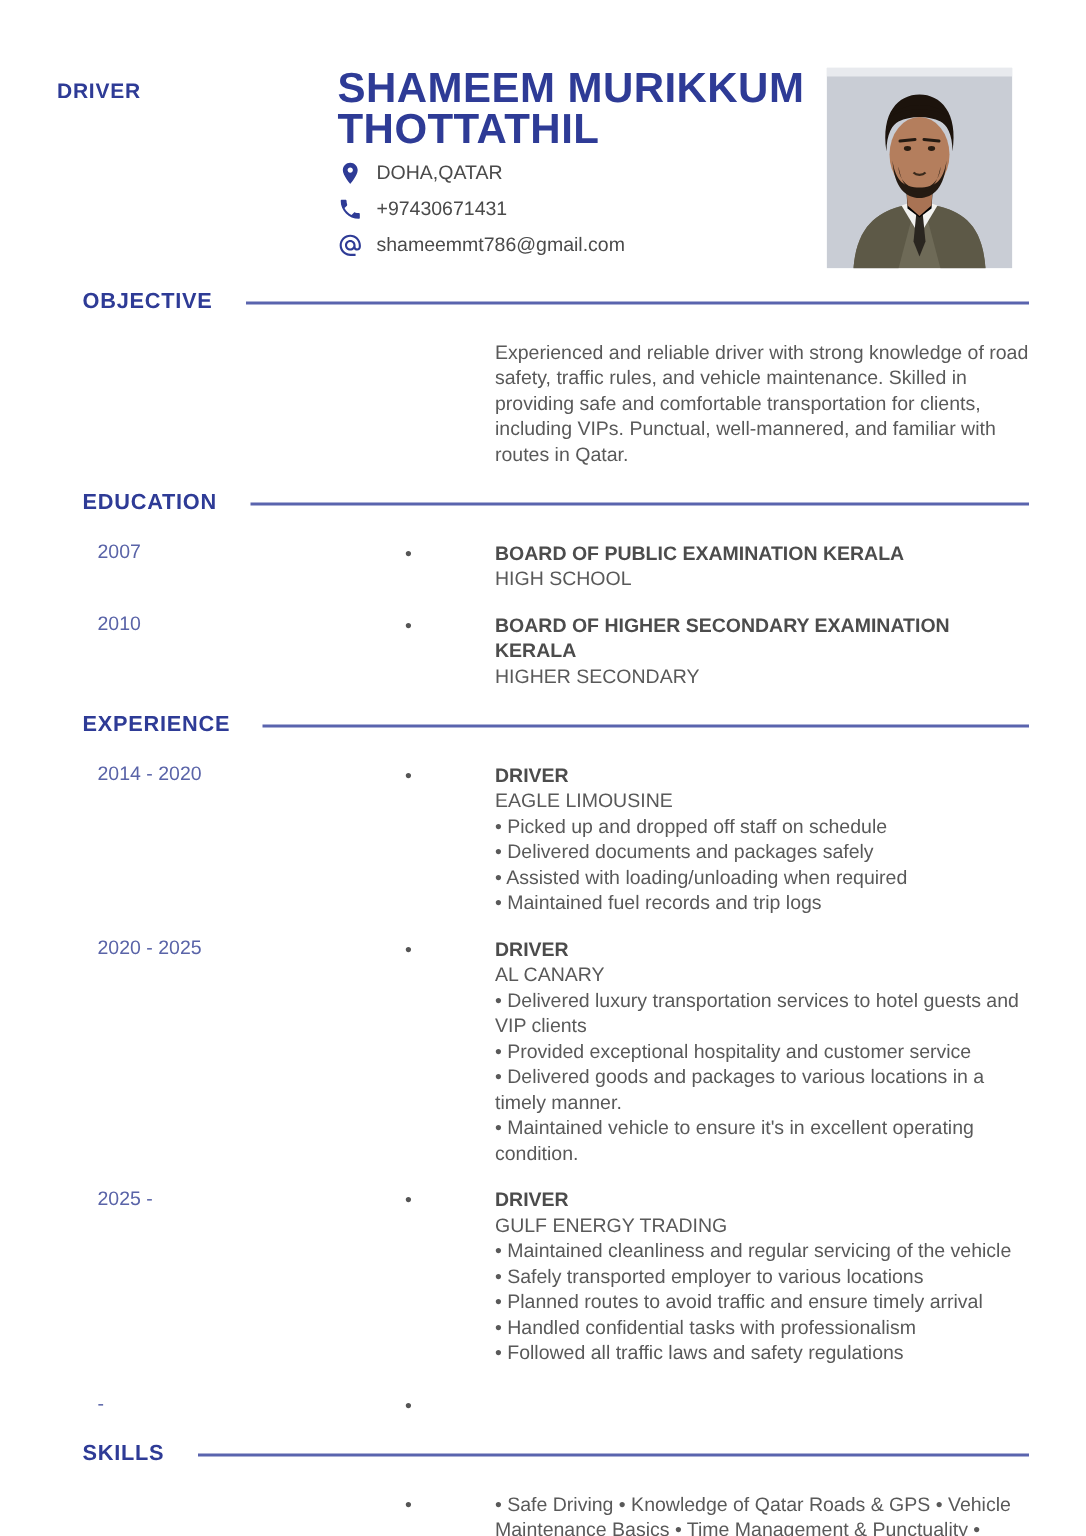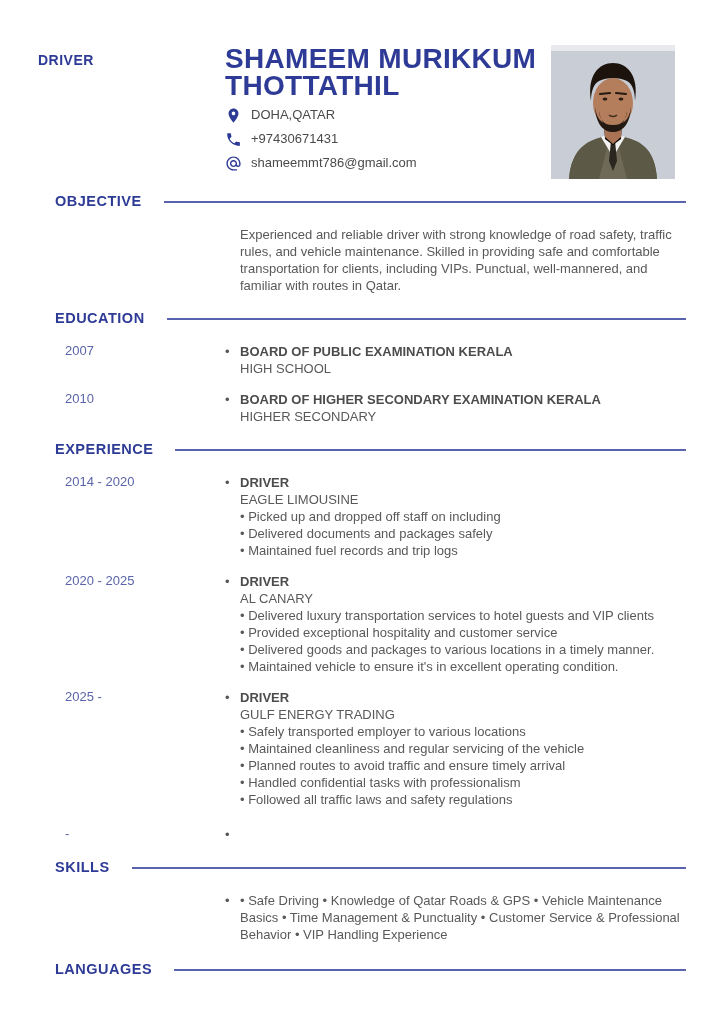--- a/index.html
+++ b/index.html
@@ -39,21 +39,21 @@
   .sec-head { display: flex; align-items: center; }
   .sec-title {
     font-size: 14.5px; font-weight: bold; letter-spacing: 0.5px;
     color: #2e3b96; white-space: nowrap; margin-left: 17px;
   }
   .sec-rule {
     flex: 1; height: 2px; background: #3d49a0;
     margin-left: 22px; margin-top: 1px; opacity: 0.85;
   }
 
-  .row { display: flex; }
+  .row { display: flex; gap: 45px; }
   .date-col {
     flex: 0 0 187px; padding-left: 27px;
     font-size: 13px; color: #5a64a8;
   }
   .bullet-col {
     flex: 0 0 15px; font-size: 13px; color: #555555; line-height: 17px;
   }
   .content-col { flex: 1; font-size: 13px; color: #595959; line-height: 17px; }
   .entry-title { font-weight: bold; color: #4c4c4c; }
   .entry-sub { color: #595959; }
@@ -177,22 +177,23 @@
       <span class="sec-title">EXPERIENCE</span>
       <span class="sec-rule"></span>
     </div>
 
     <div class="row after-head">
       <div class="date-col">2014 - 2020</div>
       <div class="bullet-col">•</div>
       <div class="content-col">
         <div class="entry-title">DRIVER</div>
         <div class="entry-sub">EAGLE LIMOUSINE</div>
-        <div class="sub-bullet">• Picked up and dropped off staff on including</div>
+        <div class="sub-bullet">• Picked up and dropped off staff on schedule</div>
         <div class="sub-bullet">• Delivered documents and packages safely</div>
+        <div class="sub-bullet">• Assisted with loading/unloading when required</div>
         <div class="sub-bullet">• Maintained fuel records and trip logs</div>
       </div>
     </div>
 
     <div class="row entry-gap">
       <div class="date-col">2020 - 2025</div>
       <div class="bullet-col">•</div>
       <div class="content-col">
         <div class="entry-title">DRIVER</div>
         <div class="entry-sub">AL CANARY</div>
@@ -202,22 +203,22 @@
         <div class="sub-bullet">• Maintained vehicle to ensure it's in excellent operating condition.</div>
       </div>
     </div>
 
     <div class="row entry-gap">
       <div class="date-col">2025 -</div>
       <div class="bullet-col">•</div>
       <div class="content-col">
         <div class="entry-title">DRIVER</div>
         <div class="entry-sub">GULF ENERGY TRADING</div>
+        <div class="sub-bullet">• Maintained cleanliness and regular servicing of the vehicle</div>
         <div class="sub-bullet">• Safely transported employer to various locations</div>
-        <div class="sub-bullet">• Maintained cleanliness and regular servicing of the vehicle</div>
         <div class="sub-bullet">• Planned routes to avoid traffic and ensure timely arrival</div>
         <div class="sub-bullet">• Handled confidential tasks with professionalism</div>
         <div class="sub-bullet">• Followed all traffic laws and safety regulations</div>
       </div>
     </div>
 
     <div class="row entry-gap" style="margin-top:18px">
       <div class="date-col">-</div>
       <div class="bullet-col">•</div>
       <div class="content-col"></div>

